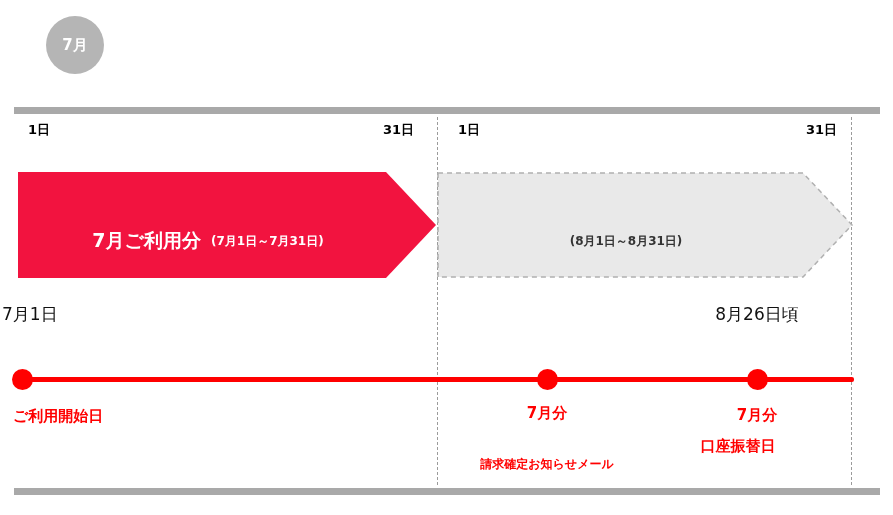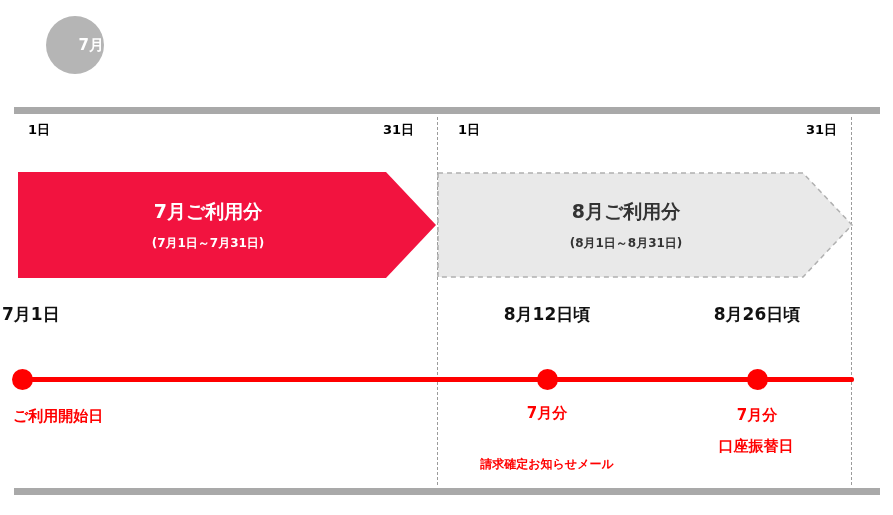--- a/index.html
+++ b/index.html
@@ -21,21 +21,21 @@
   .month-circle {
     position: absolute;
     top: 16px;
     width: 58px;
     height: 58px;
     border-radius: 50%;
     background: var(--circle-gray, #b5b5b5);
     color: #ffffff;
     display: flex;
     align-items: center;
-    justify-content: flex-end;
+    justify-content: center;
     font-size: 15px;
     font-weight: bold;
   }
   
   .hbar {
     position: absolute;
     left: 14px;
     width: 866px;
     height: 7px;
     background: var(--bar-gray, #a9a9a9);
@@ -74,24 +74,24 @@
   .banner .shape-red { fill: var(--banner-red, #f2133f); }
   .banner .shape-gray {
     fill: var(--gray-fill, #e9e9e9);
     stroke: var(--gray-stroke, #b0b0b0);
     stroke-width: 1.5;
     stroke-dasharray: 5 4;
   }
   .banner-text {
     position: absolute;
     left: 0;
-    top: 0;
+    top: 16px;
     height: 100%;
     display: flex;
-    flex-direction: column;
+    flex-direction: row;
     align-items: center;
     justify-content: center;
     gap: 10px;
     text-align: center;
   }
   .banner-title { font-size: 19px; font-weight: bold; }
   .banner-subtitle { font-size: 12px; font-weight: bold; }
   .banner.red .banner-title,
   .banner.red .banner-subtitle { color: #ffffff; }
   .banner.gray .banner-title { color: var(--text-dark, #333333); }
@@ -111,21 +111,21 @@
     top: 369px;
     width: 21px;
     height: 21px;
     border-radius: 50%;
     background: var(--timeline-red, #ff0000);
   }
   .event-date {
     position: absolute;
     top: 303px;
     font-size: 17px;
-    font-weight: bold;
+    font-weight: normal;
     color: #111111;
     white-space: nowrap;
   }
   .event-label {
     position: absolute;
     font-size: 15px;
     font-weight: bold;
     color: var(--label-red, #ff0000);
     white-space: nowrap;
   }
@@ -157,35 +157,33 @@
       <div class="banner-title">7月ご利用分</div>
       <div class="banner-subtitle">(7月1日～7月31日)</div>
     </div>
   </div>
 
   <div class="banner gray" style="left:437px;width:416px">
     <svg width="416" height="106" viewBox="0 0 416 106" preserveAspectRatio="none">
       <polygon class="shape-gray" points="1,1 366,1 415,53 366,105 1,105"></polygon>
     </svg>
     <div class="banner-text" style="width:378px">
-      <div class="banner-title">8月ご利用分</div>
       <div class="banner-subtitle">(8月1日～8月31日)</div>
     </div>
   </div>
 
   <div class="event-date" style="left:2px">7月1日</div>
-  <div class="event-date centered" style="left:487px;width:120px">8月12日頃</div>
   <div class="event-date centered" style="left:697px;width:120px">8月26日頃</div>
 
   <div class="timeline-line"></div>
   <div class="dot" style="left:12px"></div>
   <div class="dot" style="left:537px"></div>
   <div class="dot" style="left:747px"></div>
 
   <div class="event-label" style="left:13px;top:407px">ご利用開始日</div>
   <div class="event-label centered" style="left:487px;top:404px;width:120px">7月分</div>
   <div class="event-label centered" style="left:437px;top:456px;width:220px;font-size:12px">請求確定お知らせメール</div>
   <div class="event-label centered" style="left:697px;top:406px;width:120px">7月分</div>
-  <div class="event-label centered" style="left:696px;top:437px;width:120px">口座振替日</div>
+  <div class="event-label centered" style="left:678px;top:437px;width:120px">口座振替日</div>
 
   <div class="hbar bottom"></div>
 
 </div>
 
 </body></html>

